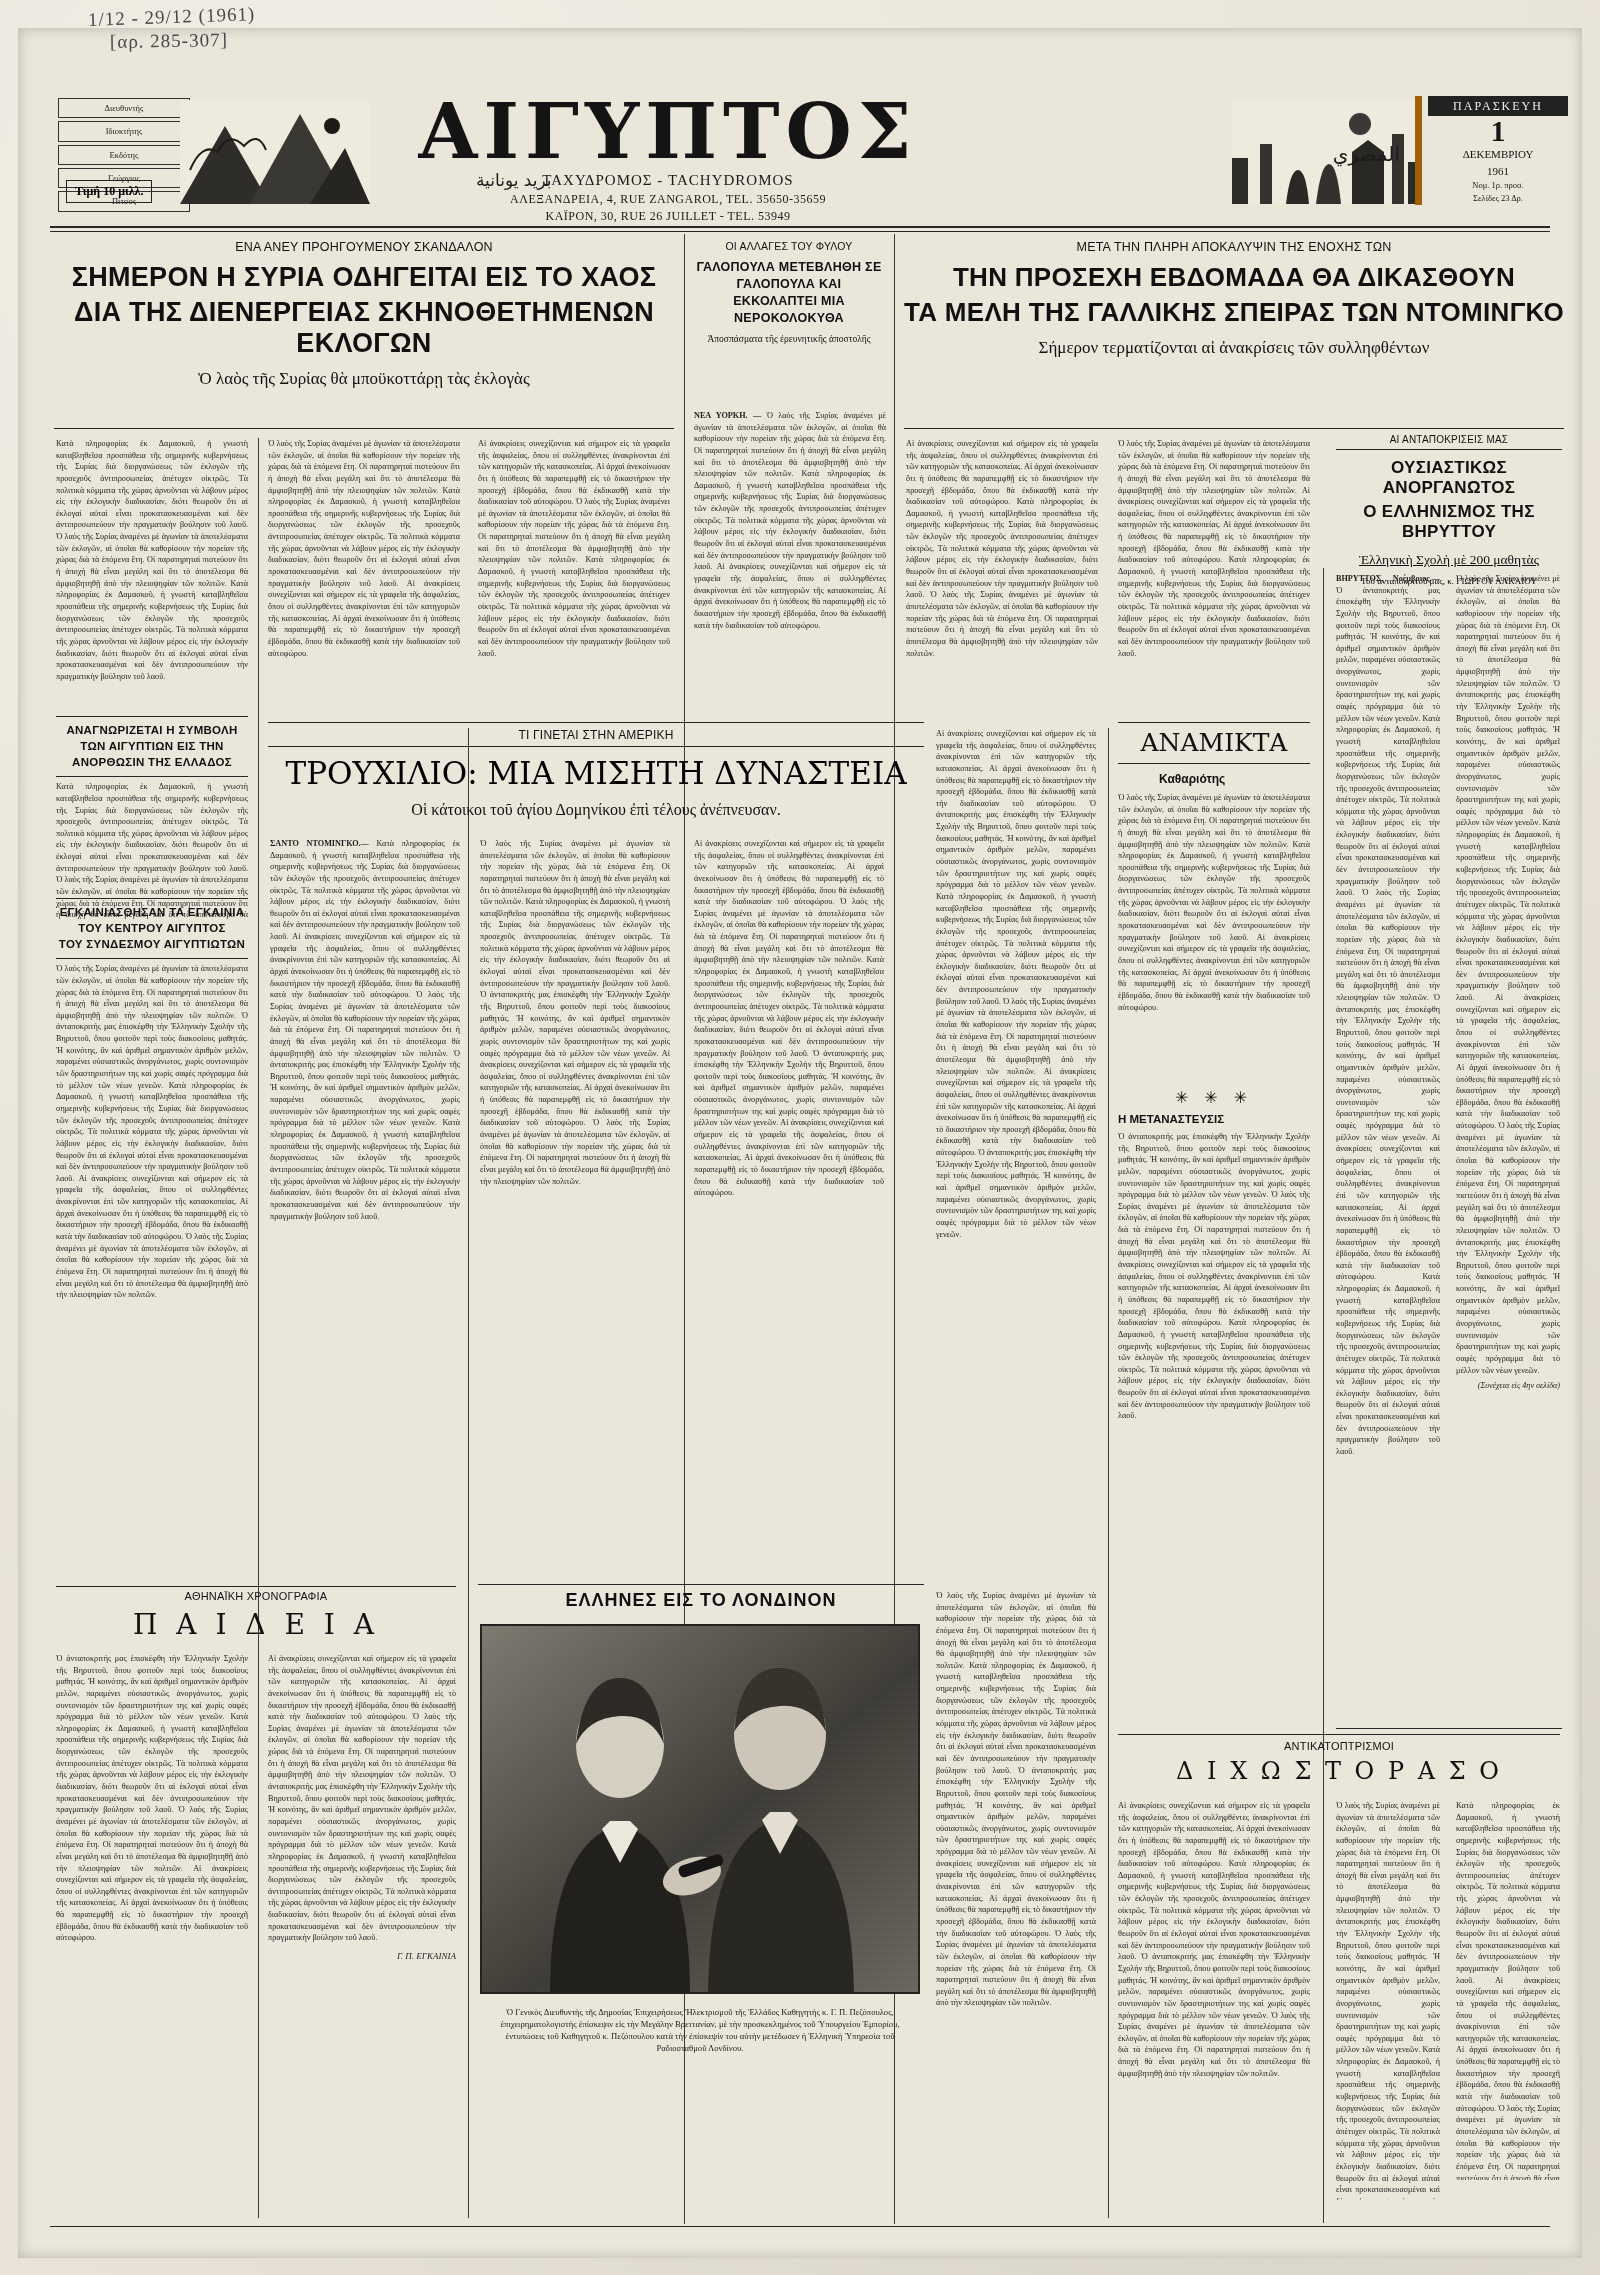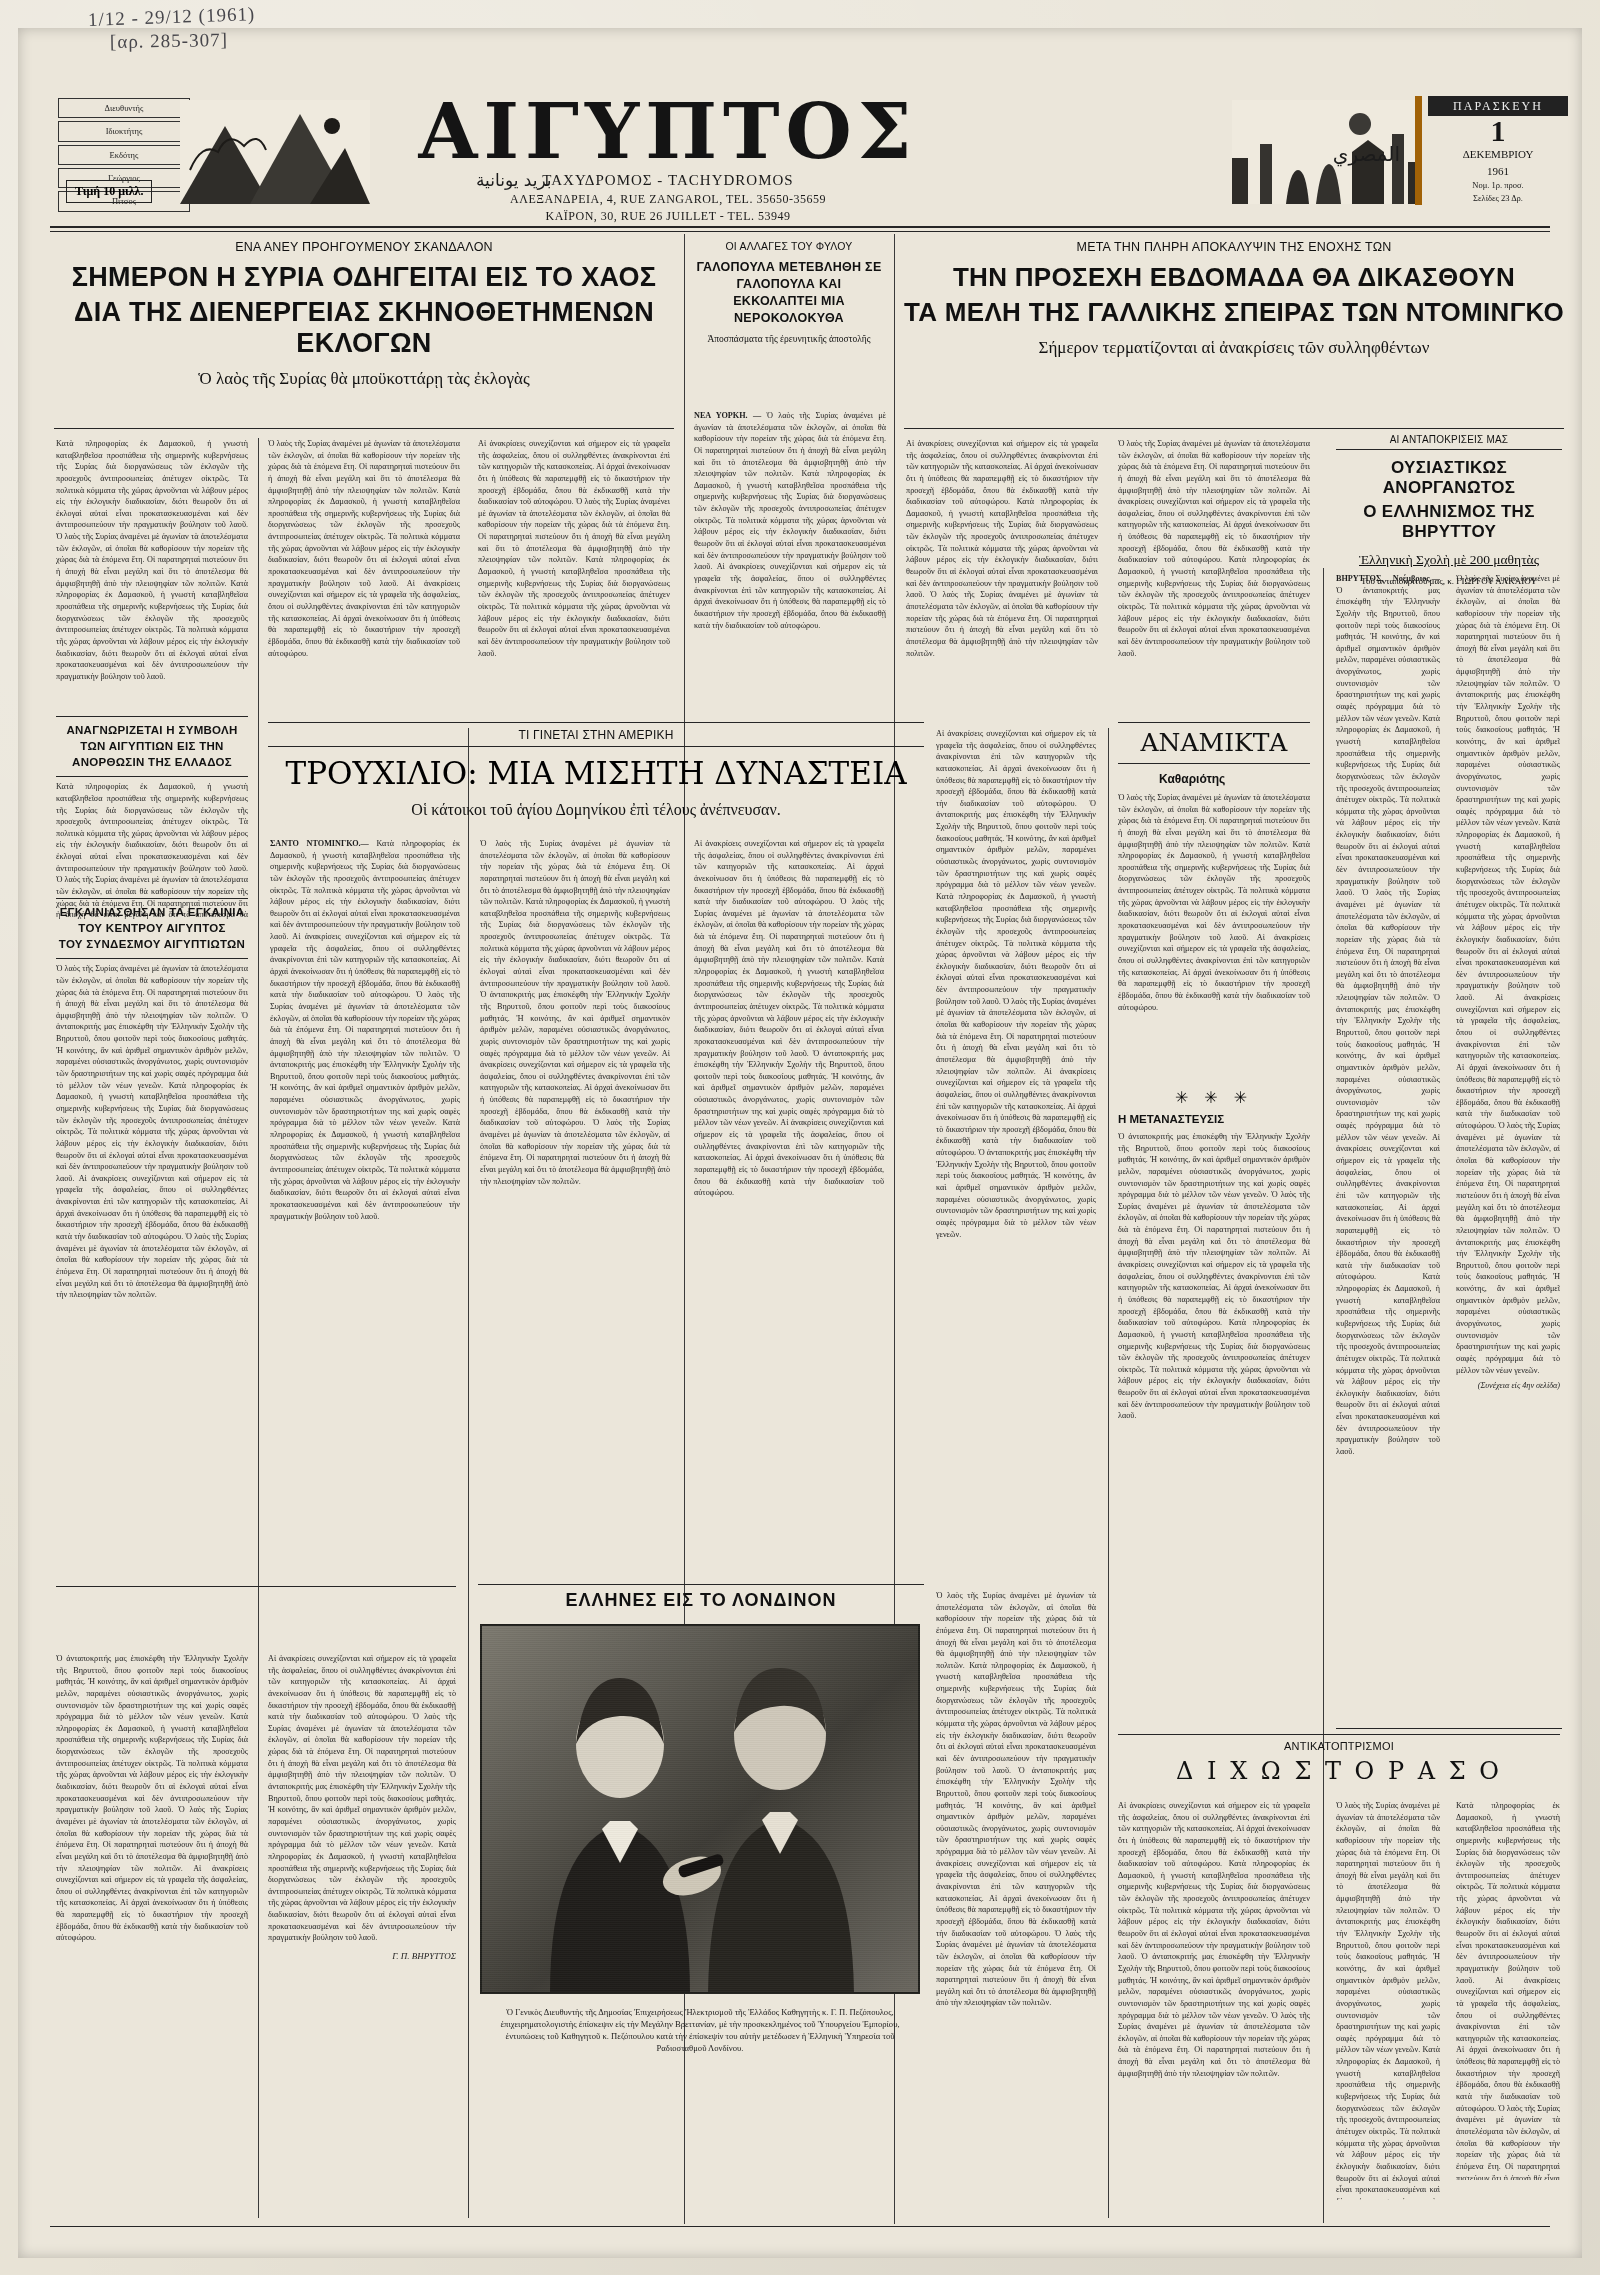--- a/index.html
+++ b/index.html
@@ -240,26 +240,31 @@
         <span>Ὁ λαὸς τῆς Συρίας ἀναμένει μὲ ἀγωνίαν τὰ ἀποτελέσματα τῶν ἐκλογῶν, αἱ ὁποῖαι θὰ καθορίσουν τὴν πορείαν τῆς χώρας διὰ τὰ ἐπόμενα ἔτη. Οἱ παρατηρηταὶ πιστεύουν ὅτι ἡ ἀποχὴ θὰ εἶναι μεγάλη καὶ ὅτι τὸ ἀποτέλεσμα θὰ ἀμφισβητηθῇ ἀπὸ τὴν πλειοψηφίαν τῶν πολιτῶν.</span> <span>Κατὰ πληροφορίας ἐκ Δαμασκοῦ, ἡ γνωστὴ καταβληθεῖσα προσπάθεια τῆς σημερινῆς κυβερνήσεως τῆς Συρίας διὰ διοργανώσεως τῶν ἐκλογῶν τῆς προσεχοῦς ἀντιπροσωπείας ἀπέτυχεν οἰκτρῶς. Τὰ πολιτικὰ κόμματα τῆς χώρας ἀρνοῦνται νὰ λάβουν μέρος εἰς τὴν ἐκλογικὴν διαδικασίαν, διότι θεωροῦν ὅτι αἱ ἐκλογαὶ αὐταὶ εἶναι προκατασκευασμέναι καὶ δὲν ἀντιπροσωπεύουν τὴν πραγματικὴν βούλησιν τοῦ λαοῦ.</span> <span>Αἱ ἀνακρίσεις συνεχίζονται καὶ σήμερον εἰς τὰ γραφεῖα τῆς ἀσφαλείας, ὅπου οἱ συλληφθέντες ἀνακρίνονται ἐπὶ τῶν κατηγοριῶν τῆς κατασκοπείας. Αἱ ἀρχαὶ ἀνεκοίνωσαν ὅτι ἡ ὑπόθεσις θὰ παραπεμφθῇ εἰς τὸ δικαστήριον τὴν προσεχῆ ἑβδομάδα, ὅπου θὰ ἐκδικασθῇ κατὰ τὴν διαδικασίαν τοῦ αὐτοφώρου.</span>
       </div>
       <div style="text-align:center;letter-spacing:6px;margin:6px 0;">✳ ✳ ✳</div>
       <div class="sechead" style="font-size:11.5px;text-align:left;">Η ΜΕΤΑΝΑΣΤΕΥΣΙΣ</div>
       <div class="body" style="margin-top:6px;height:430px;overflow:hidden;">
         <span>Ὁ ἀνταποκριτής μας ἐπισκέφθη τὴν Ἑλληνικὴν Σχολὴν τῆς Βηρυττοῦ, ὅπου φοιτοῦν περὶ τοὺς διακοσίους μαθητάς. Ἡ κοινότης, ἂν καὶ ἀριθμεῖ σημαντικὸν ἀριθμὸν μελῶν, παραμένει οὐσιαστικῶς ἀνοργάνωτος, χωρὶς συντονισμὸν τῶν δραστηριοτήτων της καὶ χωρὶς σαφὲς πρόγραμμα διὰ τὸ μέλλον τῶν νέων γενεῶν.</span> <span>Ὁ λαὸς τῆς Συρίας ἀναμένει μὲ ἀγωνίαν τὰ ἀποτελέσματα τῶν ἐκλογῶν, αἱ ὁποῖαι θὰ καθορίσουν τὴν πορείαν τῆς χώρας διὰ τὰ ἐπόμενα ἔτη. Οἱ παρατηρηταὶ πιστεύουν ὅτι ἡ ἀποχὴ θὰ εἶναι μεγάλη καὶ ὅτι τὸ ἀποτέλεσμα θὰ ἀμφισβητηθῇ ἀπὸ τὴν πλειοψηφίαν τῶν πολιτῶν.</span> <span>Αἱ ἀνακρίσεις συνεχίζονται καὶ σήμερον εἰς τὰ γραφεῖα τῆς ἀσφαλείας, ὅπου οἱ συλληφθέντες ἀνακρίνονται ἐπὶ τῶν κατηγοριῶν τῆς κατασκοπείας. Αἱ ἀρχαὶ ἀνεκοίνωσαν ὅτι ἡ ὑπόθεσις θὰ παραπεμφθῇ εἰς τὸ δικαστήριον τὴν προσεχῆ ἑβδομάδα, ὅπου θὰ ἐκδικασθῇ κατὰ τὴν διαδικασίαν τοῦ αὐτοφώρου.</span> <span>Κατὰ πληροφορίας ἐκ Δαμασκοῦ, ἡ γνωστὴ καταβληθεῖσα προσπάθεια τῆς σημερινῆς κυβερνήσεως τῆς Συρίας διὰ διοργανώσεως τῶν ἐκλογῶν τῆς προσεχοῦς ἀντιπροσωπείας ἀπέτυχεν οἰκτρῶς. Τὰ πολιτικὰ κόμματα τῆς χώρας ἀρνοῦνται νὰ λάβουν μέρος εἰς τὴν ἐκλογικὴν διαδικασίαν, διότι θεωροῦν ὅτι αἱ ἐκλογαὶ αὐταὶ εἶναι προκατασκευασμέναι καὶ δὲν ἀντιπροσωπεύουν τὴν πραγματικὴν βούλησιν τοῦ λαοῦ.</span>
       </div>
     </div>
 
     <div class="hr" style="left:38px;top:1558px;width:400px;"></div>
+    <div class="colbox" style="left:38px;top:1562px;width:400px;">
+      <div class="kicker" style="font-size:11px;">ΑΘΗΝΑΪΚΗ ΧΡΟΝΟΓΡΑΦΙΑ</div>
+      <div style="font-family:'DejaVu Serif',serif;font-size:28px;text-align:center;letter-spacing:5px;margin-top:6px;color:#111;">Π Α Ι Δ Ε Ι Α</div>
+
+    </div>
     <div class="colbox body" style="left:38px;top:1625px;width:192px;height:560px;">
       <span>Ὁ ἀνταποκριτής μας ἐπισκέφθη τὴν Ἑλληνικὴν Σχολὴν τῆς Βηρυττοῦ, ὅπου φοιτοῦν περὶ τοὺς διακοσίους μαθητάς. Ἡ κοινότης, ἂν καὶ ἀριθμεῖ σημαντικὸν ἀριθμὸν μελῶν, παραμένει οὐσιαστικῶς ἀνοργάνωτος, χωρὶς συντονισμὸν τῶν δραστηριοτήτων της καὶ χωρὶς σαφὲς πρόγραμμα διὰ τὸ μέλλον τῶν νέων γενεῶν.</span> <span>Κατὰ πληροφορίας ἐκ Δαμασκοῦ, ἡ γνωστὴ καταβληθεῖσα προσπάθεια τῆς σημερινῆς κυβερνήσεως τῆς Συρίας διὰ διοργανώσεως τῶν ἐκλογῶν τῆς προσεχοῦς ἀντιπροσωπείας ἀπέτυχεν οἰκτρῶς. Τὰ πολιτικὰ κόμματα τῆς χώρας ἀρνοῦνται νὰ λάβουν μέρος εἰς τὴν ἐκλογικὴν διαδικασίαν, διότι θεωροῦν ὅτι αἱ ἐκλογαὶ αὐταὶ εἶναι προκατασκευασμέναι καὶ δὲν ἀντιπροσωπεύουν τὴν πραγματικὴν βούλησιν τοῦ λαοῦ.</span> <span>Ὁ λαὸς τῆς Συρίας ἀναμένει μὲ ἀγωνίαν τὰ ἀποτελέσματα τῶν ἐκλογῶν, αἱ ὁποῖαι θὰ καθορίσουν τὴν πορείαν τῆς χώρας διὰ τὰ ἐπόμενα ἔτη. Οἱ παρατηρηταὶ πιστεύουν ὅτι ἡ ἀποχὴ θὰ εἶναι μεγάλη καὶ ὅτι τὸ ἀποτέλεσμα θὰ ἀμφισβητηθῇ ἀπὸ τὴν πλειοψηφίαν τῶν πολιτῶν.</span> <span>Αἱ ἀνακρίσεις συνεχίζονται καὶ σήμερον εἰς τὰ γραφεῖα τῆς ἀσφαλείας, ὅπου οἱ συλληφθέντες ἀνακρίνονται ἐπὶ τῶν κατηγοριῶν τῆς κατασκοπείας. Αἱ ἀρχαὶ ἀνεκοίνωσαν ὅτι ἡ ὑπόθεσις θὰ παραπεμφθῇ εἰς τὸ δικαστήριον τὴν προσεχῆ ἑβδομάδα, ὅπου θὰ ἐκδικασθῇ κατὰ τὴν διαδικασίαν τοῦ αὐτοφώρου.</span>
     </div>
     <div class="colbox body" style="left:250px;top:1625px;width:188px;height:540px;">
       <span>Αἱ ἀνακρίσεις συνεχίζονται καὶ σήμερον εἰς τὰ γραφεῖα τῆς ἀσφαλείας, ὅπου οἱ συλληφθέντες ἀνακρίνονται ἐπὶ τῶν κατηγοριῶν τῆς κατασκοπείας. Αἱ ἀρχαὶ ἀνεκοίνωσαν ὅτι ἡ ὑπόθεσις θὰ παραπεμφθῇ εἰς τὸ δικαστήριον τὴν προσεχῆ ἑβδομάδα, ὅπου θὰ ἐκδικασθῇ κατὰ τὴν διαδικασίαν τοῦ αὐτοφώρου.</span> <span>Ὁ λαὸς τῆς Συρίας ἀναμένει μὲ ἀγωνίαν τὰ ἀποτελέσματα τῶν ἐκλογῶν, αἱ ὁποῖαι θὰ καθορίσουν τὴν πορείαν τῆς χώρας διὰ τὰ ἐπόμενα ἔτη. Οἱ παρατηρηταὶ πιστεύουν ὅτι ἡ ἀποχὴ θὰ εἶναι μεγάλη καὶ ὅτι τὸ ἀποτέλεσμα θὰ ἀμφισβητηθῇ ἀπὸ τὴν πλειοψηφίαν τῶν πολιτῶν.</span> <span>Ὁ ἀνταποκριτής μας ἐπισκέφθη τὴν Ἑλληνικὴν Σχολὴν τῆς Βηρυττοῦ, ὅπου φοιτοῦν περὶ τοὺς διακοσίους μαθητάς. Ἡ κοινότης, ἂν καὶ ἀριθμεῖ σημαντικὸν ἀριθμὸν μελῶν, παραμένει οὐσιαστικῶς ἀνοργάνωτος, χωρὶς συντονισμὸν τῶν δραστηριοτήτων της καὶ χωρὶς σαφὲς πρόγραμμα διὰ τὸ μέλλον τῶν νέων γενεῶν.</span> <span>Κατὰ πληροφορίας ἐκ Δαμασκοῦ, ἡ γνωστὴ καταβληθεῖσα προσπάθεια τῆς σημερινῆς κυβερνήσεως τῆς Συρίας διὰ διοργανώσεως τῶν ἐκλογῶν τῆς προσεχοῦς ἀντιπροσωπείας ἀπέτυχεν οἰκτρῶς. Τὰ πολιτικὰ κόμματα τῆς χώρας ἀρνοῦνται νὰ λάβουν μέρος εἰς τὴν ἐκλογικὴν διαδικασίαν, διότι θεωροῦν ὅτι αἱ ἐκλογαὶ αὐταὶ εἶναι προκατασκευασμέναι καὶ δὲν ἀντιπροσωπεύουν τὴν πραγματικὴν βούλησιν τοῦ λαοῦ.</span>
-      <div class="byline" style="margin-top:6px;">Γ. Π. ΒΗΡΥΤΤΟΣ</div>
+      <div class="byline" style="margin-top:6px;">Γ. Π. ΕΓΚΑΙΝΙΑ</div>
     </div>
 
     <div class="hr" style="left:460px;top:1556px;width:446px;"></div>
     <div class="colbox" style="left:460px;top:1562px;width:446px;">
       <div class="hl" style="font-size:18px;letter-spacing:1px;">ΕΛΛΗΝΕΣ ΕΙΣ ΤΟ ΛΟΝΔΙΝΟΝ</div>
     </div>
     <div class="photo" style="left:462px;top:1596px;width:440px;height:370px;">
       <svg width="440" height="370" viewBox="0 0 440 370" style="position:absolute;left:0;top:0;">
         <defs>
           <linearGradient id="bg" x1="0" y1="0" x2="1" y2="1">

